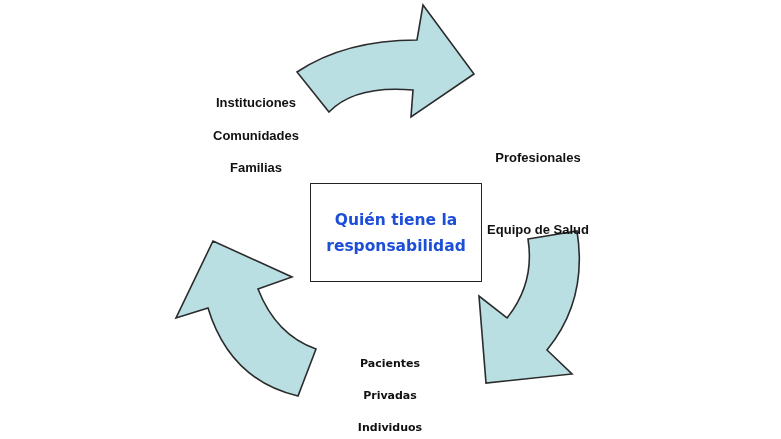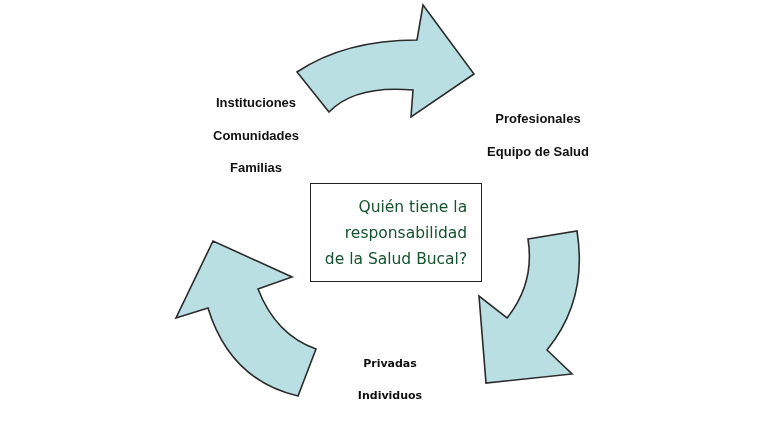--- a/index.html
+++ b/index.html
@@ -48,21 +48,21 @@
     }
     .label-left .line {
       height: 32.5px;
       line-height: 16px;
     }
     .label-right {
       left: 468px;
       top: 110px;
       width: 140px;
     }
-    .label-right .line { line-height: 17px; }
+    .label-right .line { line-height: 17px; margin-top: 39px; }
     .label-right .gap { height: 16px; display: block; }
     .label-bottom {
       left: 340px;
       top: 356px;
       width: 100px;
       font-size: 11px;
       font-family: "DejaVu Sans", sans-serif;
     }
     .label-bottom .line {
       height: 32px;
@@ -77,25 +77,24 @@
       border: 1.5px solid #222222;
       background: #ffffff;
       box-sizing: border-box;
       display: flex;
       align-items: center;
       justify-content: center;
       text-align: center;
     }
     .center-box .question {
       font-family: "DejaVu Sans", sans-serif;
-      font-weight: normal;
+      font-weight: bold;
       font-size: 15.5px;
       line-height: 26px;
-      color: #14532d;
-      text-align: right;
+      color: #1d4ed8;
     }
     .center-box .question span { display: block; }
   </style>
 </head>
 <body>
 
 <div class="canvas">
 
   <svg class="arrows" viewBox="0 0 781 439">
 
@@ -138,22 +137,22 @@
   <div class="label-group label-right">
     <span class="line">Profesionales</span>
     <span class="gap"></span>
     <span class="line">Equipo de Salud</span>
   </div>
 
   <div class="center-box">
     <div class="question">
       <span>Quién tiene la</span>
       <span>responsabilidad</span>
-      <span>de la Salud Bucal?</span>
     </div>
   </div>
 
   <div class="label-group label-bottom">
+    <span class="line">Pacientes</span>
     <span class="line">Privadas</span>
     <span class="line">Individuos</span>
   </div>
 
 </div>
 
 </body></html>

